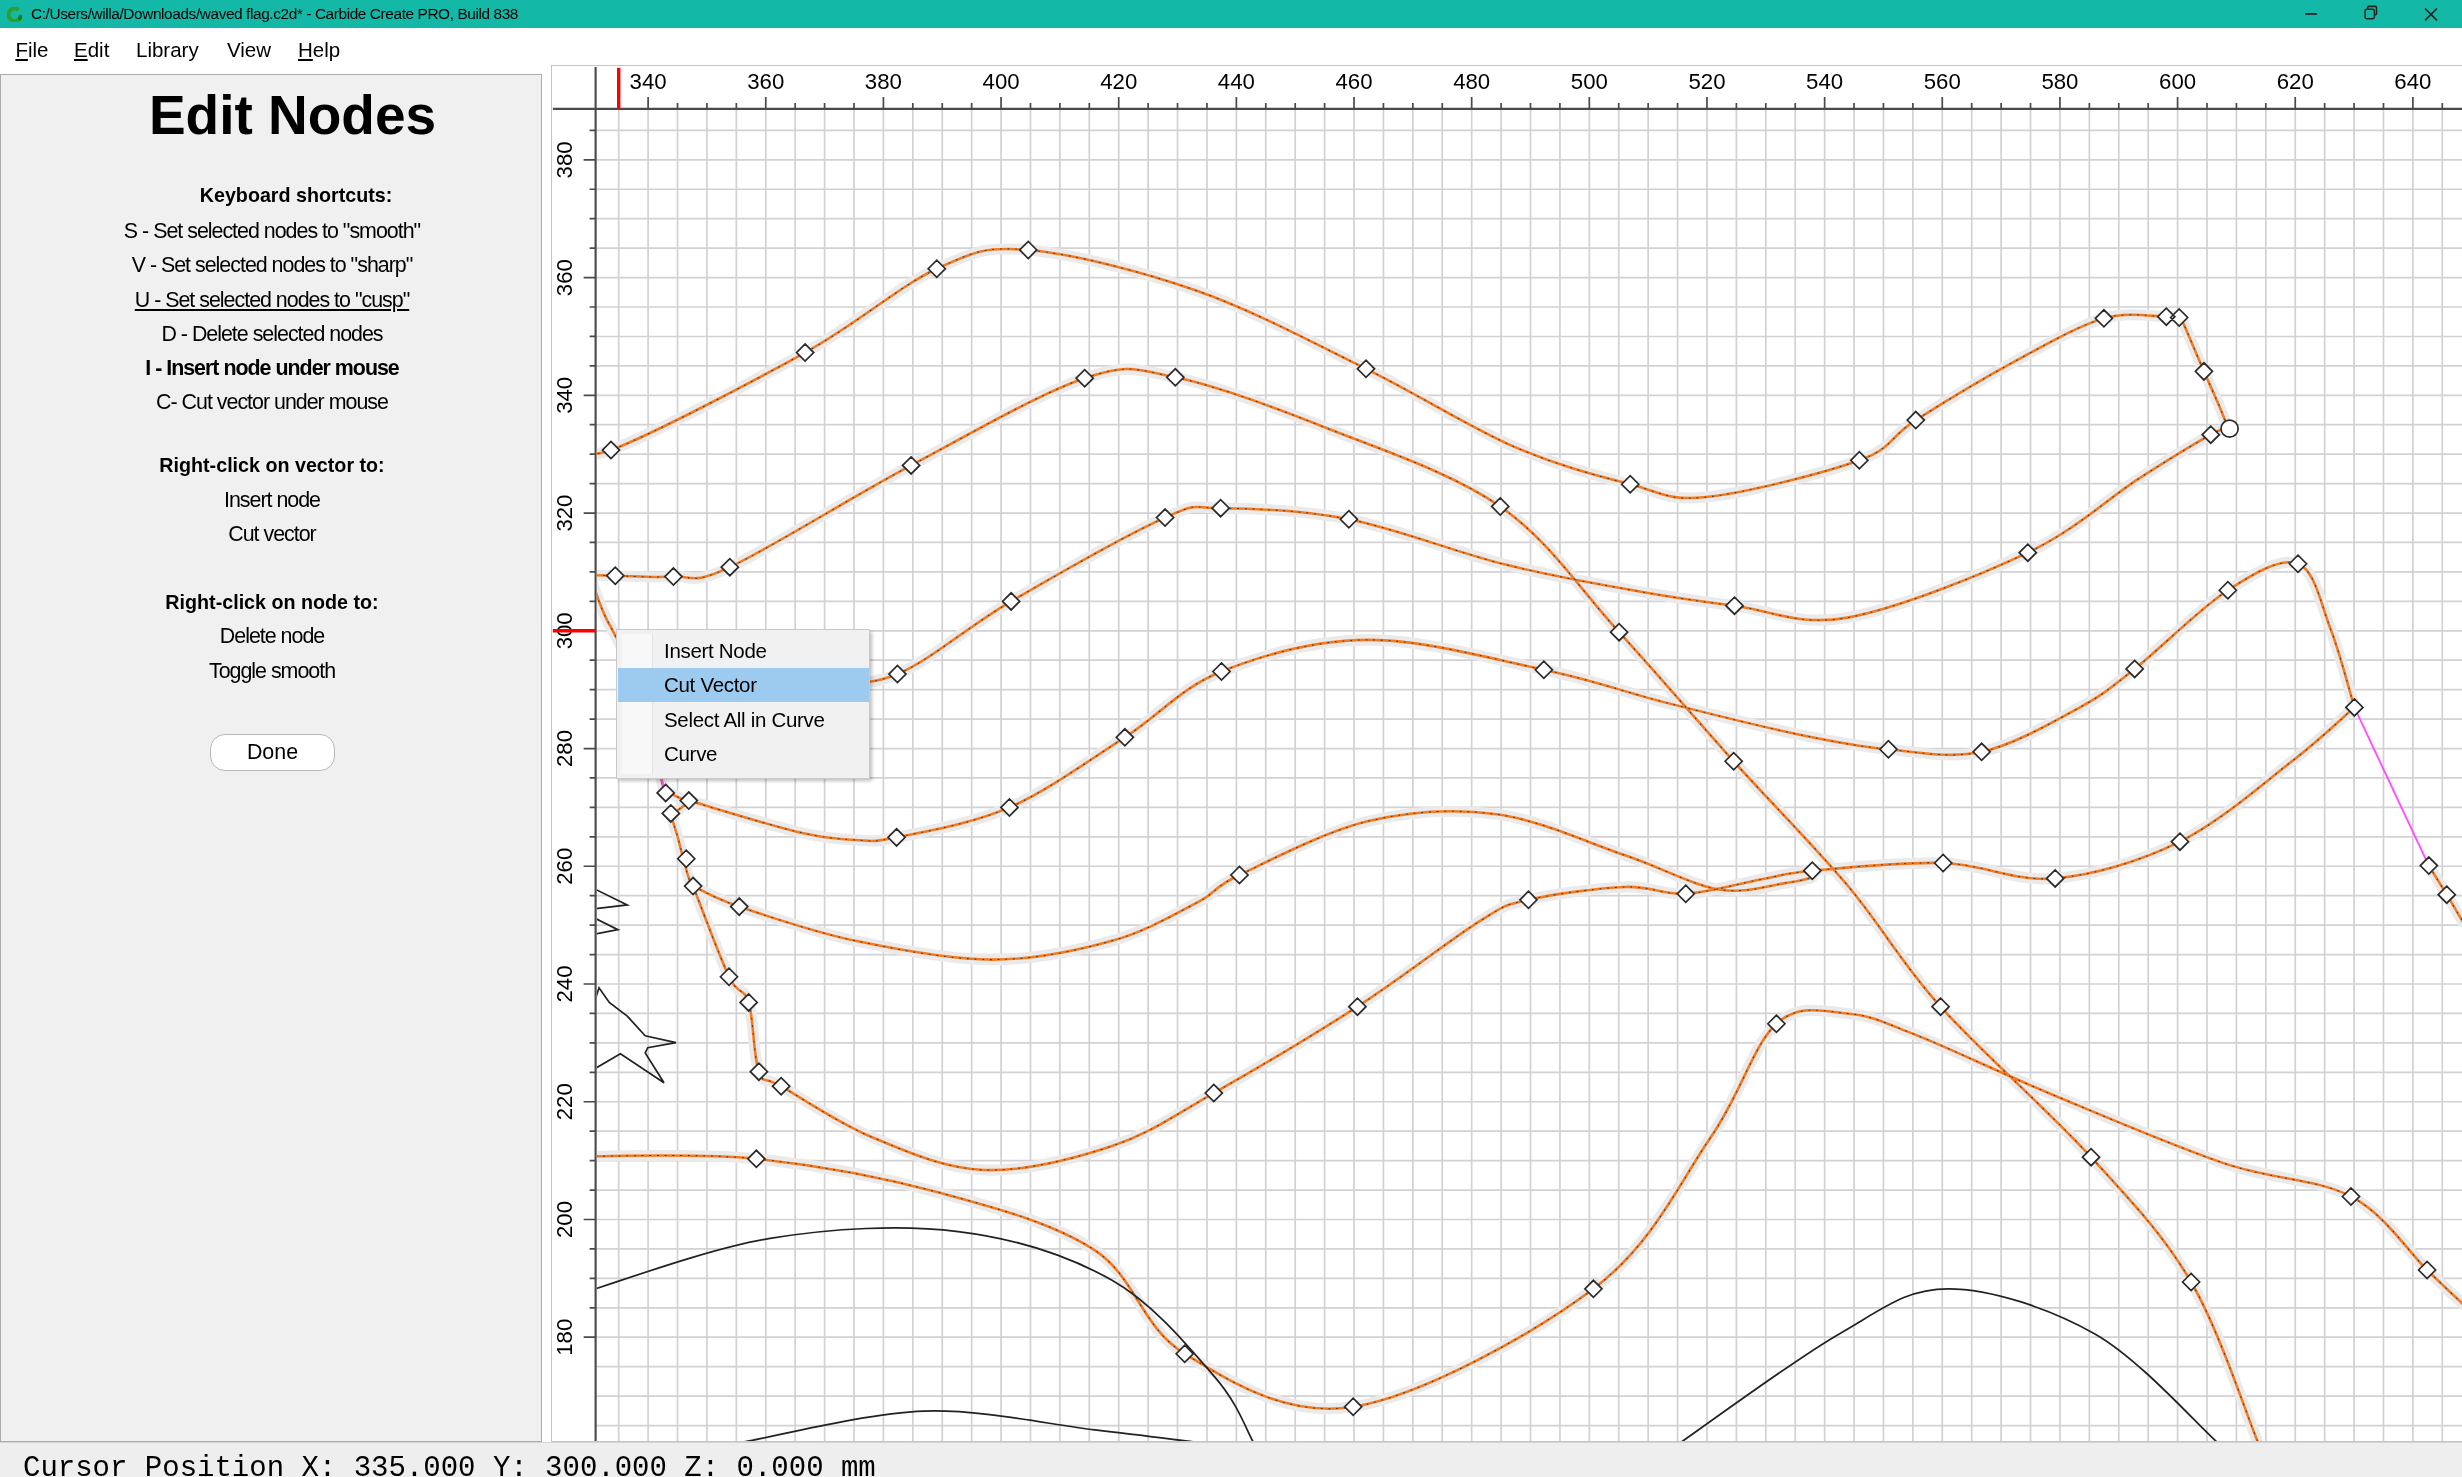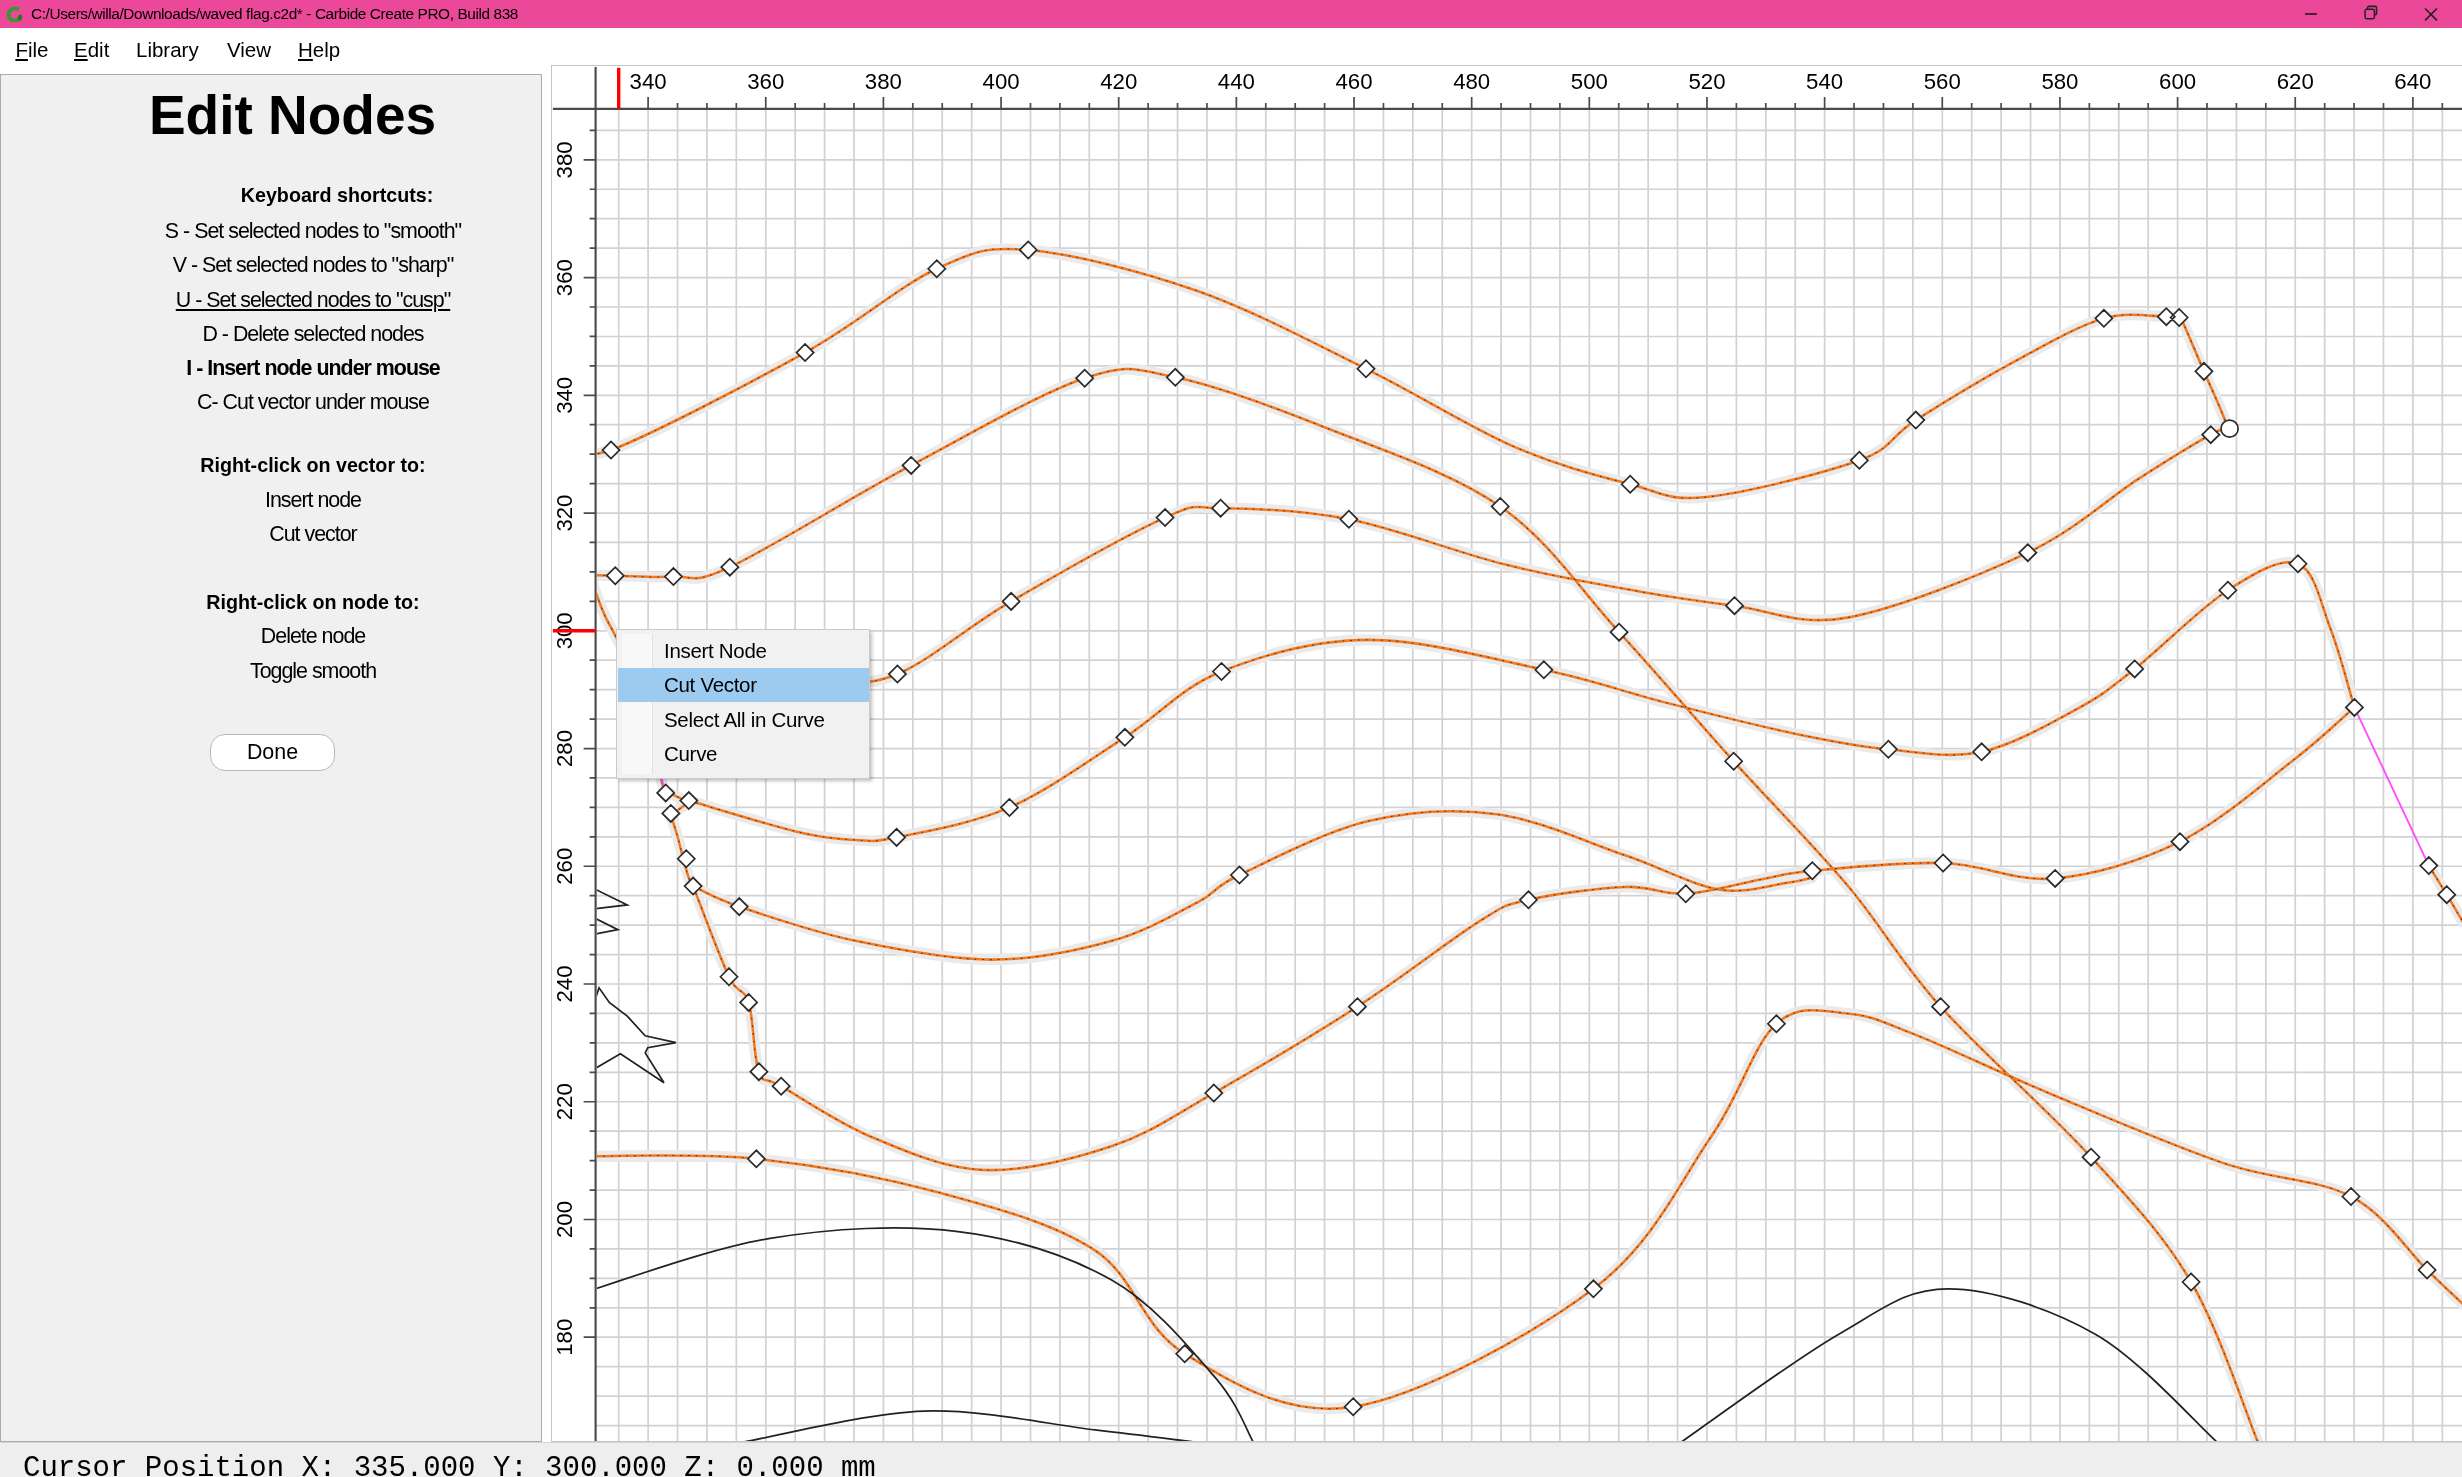--- a/index.html
+++ b/index.html
@@ -1,21 +1,21 @@
 <!DOCTYPE html>
 <html style="font-size:13.7px"><head><meta charset="utf-8"><style>
 * { margin:0; padding:0; box-sizing:border-box; }
 html,body { width:2462px; height:1477px; font-family:"Liberation Sans",sans-serif; background:#fff; overflow:hidden; }
-#titlebar { position:absolute; left:0; top:0; width:2462px; height:28px; background:#ec4899; }
+#titlebar { position:absolute; left:0; top:0; width:2462px; height:28px; background:#14b8a6; }
 #title { position:absolute; left:31px; top:0; height:28px; line-height:28px; font-size:15.4px; letter-spacing:-0.4px; color:#000; }
 #logo { position:absolute; left:6.8px; top:6.8px; }
 .wbtn { position:absolute; top:0; width:56px; height:28px; text-align:center; }
 #menubar { position:absolute; left:0; top:28px; width:2200px; height:45px; background:#fff; }
 .mi { position:absolute; top:0; height:45px; line-height:43px; font-size:20.5px; color:#000; }
-#panel { position:absolute; left:0; top:74px; width:542px; height:1368px; background:#f0f0f0; border:0.9px solid #ababab;padding-left:41px; }
+#panel { position:absolute; left:0; top:74px; width:542px; height:1368px; background:#f0f0f0; border:0.9px solid #ababab; }
 #panel .t { position:absolute; width:542px; text-align:center; color:#000; line-height:1; }
 #done { position:absolute; left:209px; top:659px; width:125px; height:37px; background:#fff; border:0.9px solid #b8b8b8; border-radius:15px; font-size:21.4px; text-align:center; line-height:35px; }
 #canvas { position:absolute; left:551px; top:65px; width:1913px; height:1377px; border:0.9px solid #c4c4c4; background:#fff; overflow:hidden; }
 #statusbar { position:absolute; left:0; top:1442px; width:2462px; height:52px; background:#eee; border-top:0.9px solid #d5d5d5; }
 #statusbar span { position:absolute; left:23px; top:9.4px; font-family:"Liberation Mono",monospace; font-size:29px; color:#000; }
 #cmenu { position:absolute; left:616px; top:629px; width:254px; height:150px; background:#f1f1f1; border:0.9px solid #c9c9c9; box-shadow:2.6px 2.6px 3.4px rgba(0,0,0,0.25); }
 #cmenu .gut { position:absolute; left:5.1px; top:4.3px; width:31px; height:140px; background:#f8f8f8; border-right:0.9px solid #e2e2e2; }
 .ci { position:absolute; left:47px; width:205px; height:34px; line-height:34px; font-size:20.5px; letter-spacing:-0.3px; color:#000; }
 #hl { position:absolute; left:0.9px; top:38px; width:251px; height:34px; background:#9dcbf0; }
 </style></head><body>

